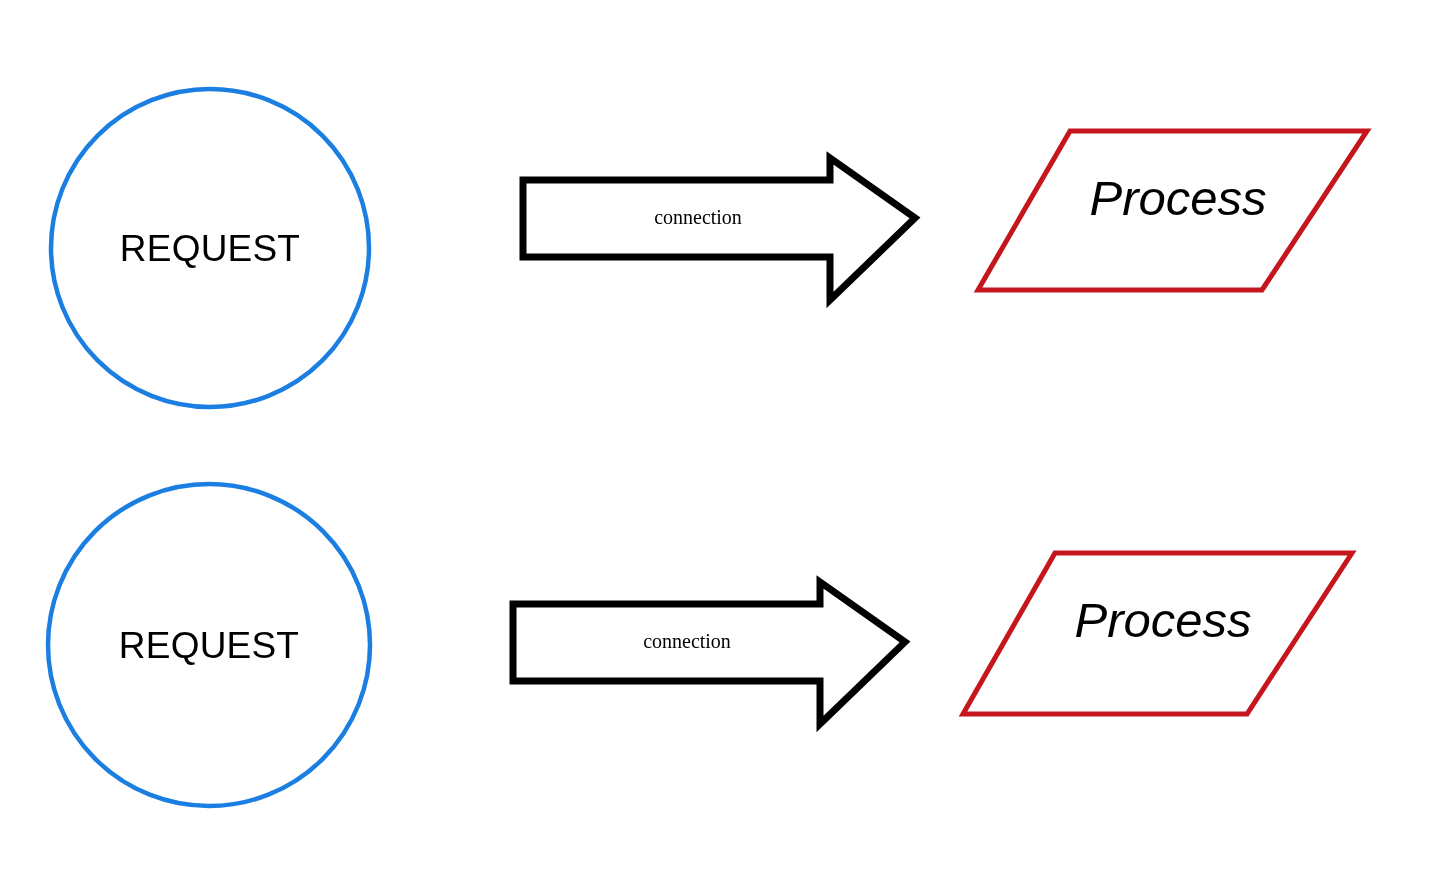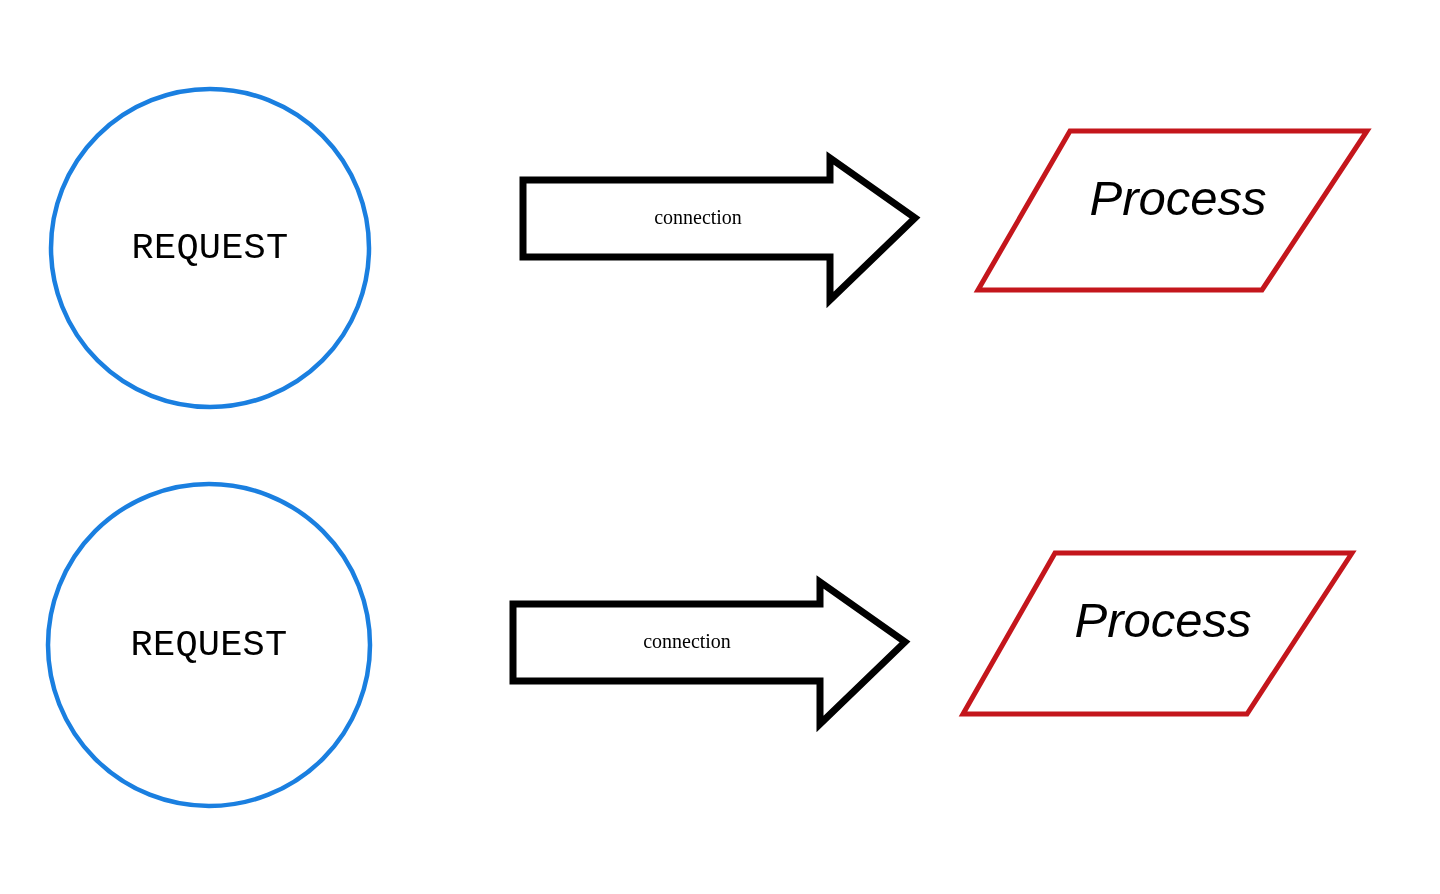--- a/index.html
+++ b/index.html
@@ -38,21 +38,20 @@
     white-space: nowrap;
     transform: translate(-50%, -50%);
     text-align: center;
     line-height: 1;
     user-select: none;
   }
   .label-request {
     font-size: 37px;
     letter-spacing: 0.2px;
     font-weight: 400;
-    font-family: Liberation Mono, monospace;
   }
   .label-process {
     font-size: 49px;
     font-weight: 400;
     font-style: italic;
   }
   .label-connection {
     font-size: 20px;
     font-weight: 400;
     font-family: Liberation Serif, serif;

